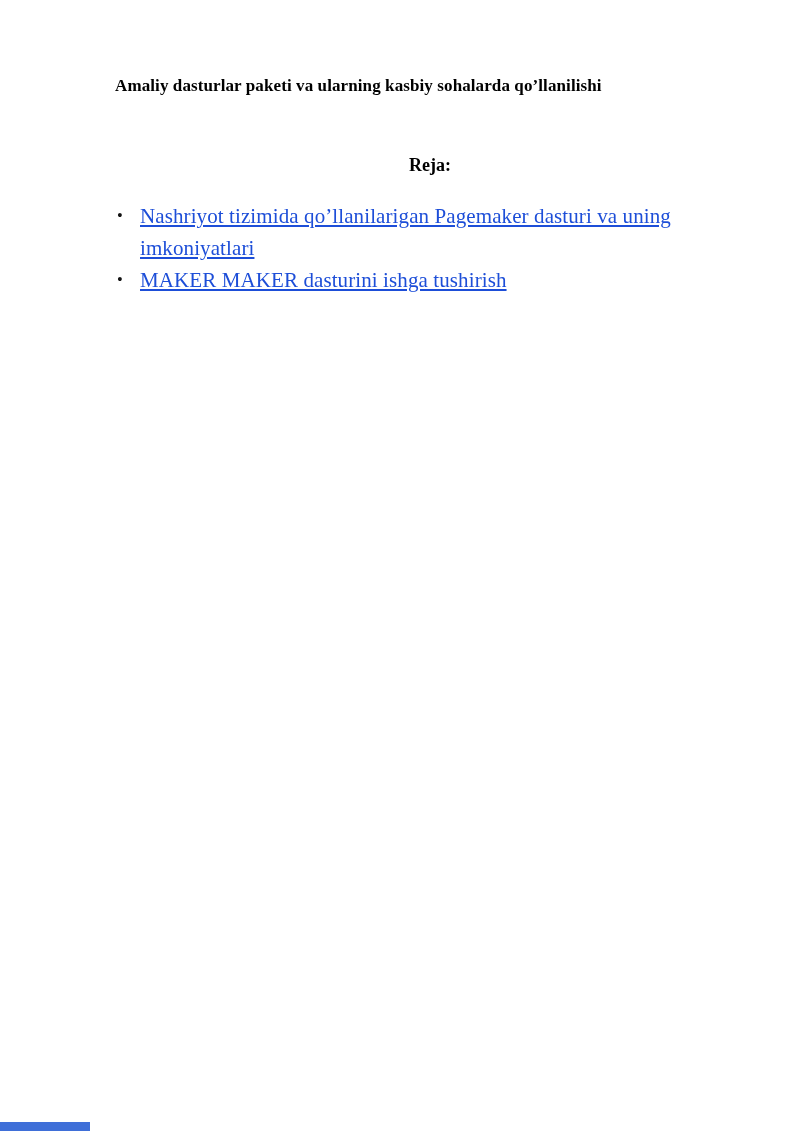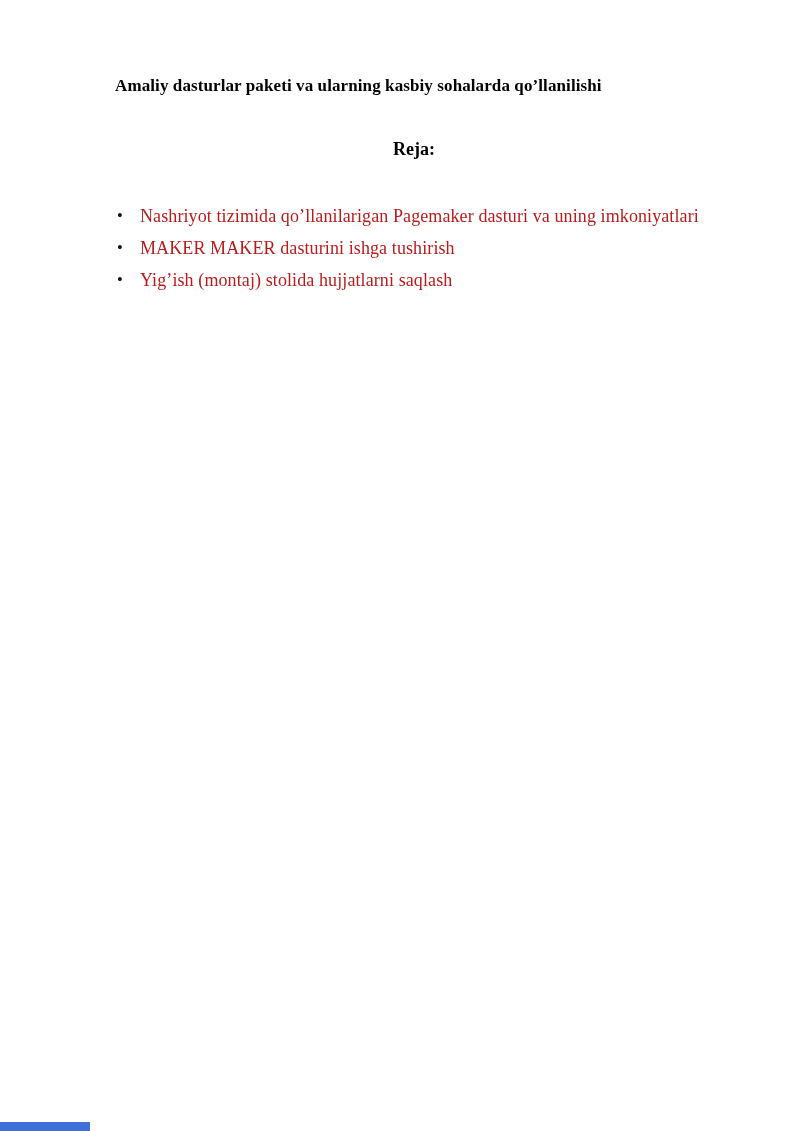--- a/index.html
+++ b/index.html
@@ -25,42 +25,43 @@
     font-size: 17px;
     line-height: 24px;
     font-weight: bold;
     color: #000000;
     letter-spacing: 0.1px;
   }
   .subtitle {
     position: absolute;
     left: 393px;
     top: 137px;
-    margin: 0;
+    margin: 16px;
     font-size: 18px;
     line-height: 24px;
     font-weight: bold;
     color: #000000;
   }
   .bullets {
     position: absolute;
     left: 115px;
     top: 200px;
     margin: 0;
     padding: 0;
     list-style: none;
     width: 640px;
   }
   .bullets li {
     position: relative;
     padding-left: 25px;
-    font-size: 18px;
+    font-size: 21px;
     line-height: 32px;
-    color: #b91c1c;
+    color: #1d4ed8;
     letter-spacing: 0.1px;
+    text-decoration: underline;
   }
   .bullets li::before {
     content: "\2022";
     position: absolute;
     left: 2px;
     top: 0;
     font-size: 16.5px;
     line-height: 32px;
     color: #121212;
   }
@@ -82,20 +83,17 @@
 
   <h2 class="subtitle">Reja:</h2>
 
   <ul class="bullets">
     <li>
       <span>Nashriyot tizimida qo’llanilarigan Pagemaker dasturi va uning imkoniyatlari</span>
     </li>
     <li>
       <span>MAKER MAKER dasturini ishga tushirish</span>
     </li>
-    <li>
-      <span>Yig’ish (montaj) stolida hujjatlarni saqlash</span>
-    </li>
   </ul>
 
   <div class="progress-fragment"></div>
 
 </div>
 
 </body></html>

